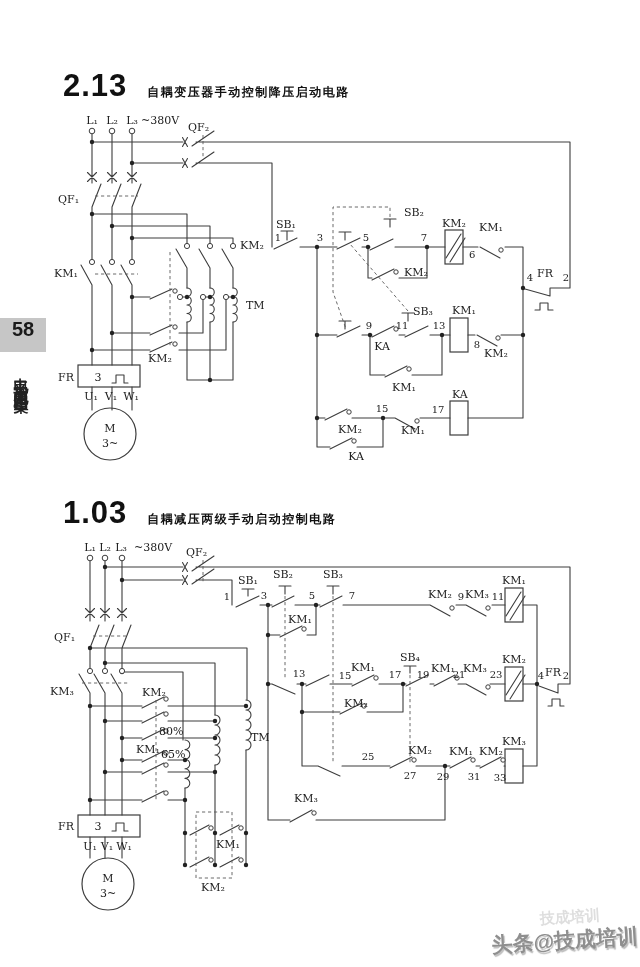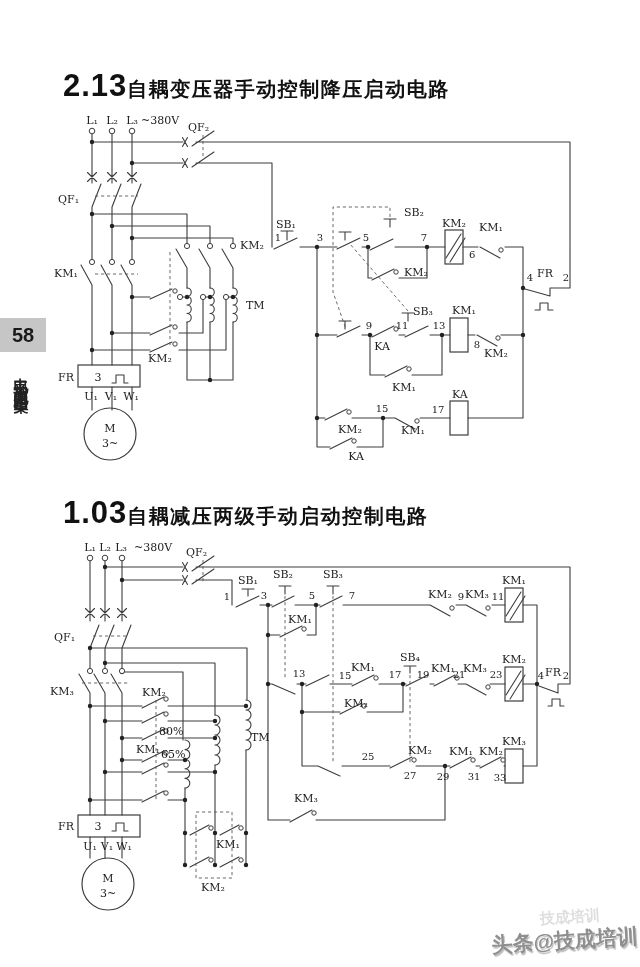--- a/index.html
+++ b/index.html
@@ -1,22 +1,22 @@
 <!DOCTYPE html>
 <html><head>
 <meta charset="utf-8">
 <style>
   html,body{margin:0;padding:0;background:#fff;}
   #page{position:relative;width:640px;height:967px;background:#ffffff;overflow:hidden;
         font-family:"Liberation Sans",sans-serif;}
-  .heading{position:absolute;display:flex;align-items:baseline;color:#111;}
+  .heading{position:absolute;display:flex;align-items:baseline;gap:20px;color:#111;}
   .heading .num{font-size:31px;font-weight:800;letter-spacing:1px;line-height:1;}
-  .heading .ttl{font-size:20px;font-weight:800;letter-spacing:1.5px;line-height:1;}
+  .heading .ttl{font-size:12px;font-weight:800;letter-spacing:1.5px;line-height:1;}
   #pagenum-box{position:absolute;left:0;top:318px;width:46px;height:34px;background:#c6c6c6;
-        display:flex;align-items:center;justify-content:center;
+        display:flex;align-items:flex-start;justify-content:center;
         font-size:20px;font-weight:700;color:#1a1a1a;}
   #book-title{position:absolute;left:11px;top:366px;height:150px;
         writing-mode:vertical-rl;text-orientation:upright;
         font-size:15px;font-weight:700;letter-spacing:3px;color:#222;}
   #watermark{position:absolute;left:448px;top:928px;width:190px;text-align:right;
         font-size:21px;font-weight:800;color:#8f8f8f;transform:rotate(-3.5deg);
         text-shadow:-1px -1px 0 #ffffff,1px 2px 1px #bdbdbd;white-space:nowrap;}
   #watermark-ghost{position:absolute;left:540px;top:908px;font-size:15px;font-weight:700;
         color:#dedede;transform:rotate(-3.5deg);white-space:nowrap;}
   svg{position:absolute;left:0;top:0;}

